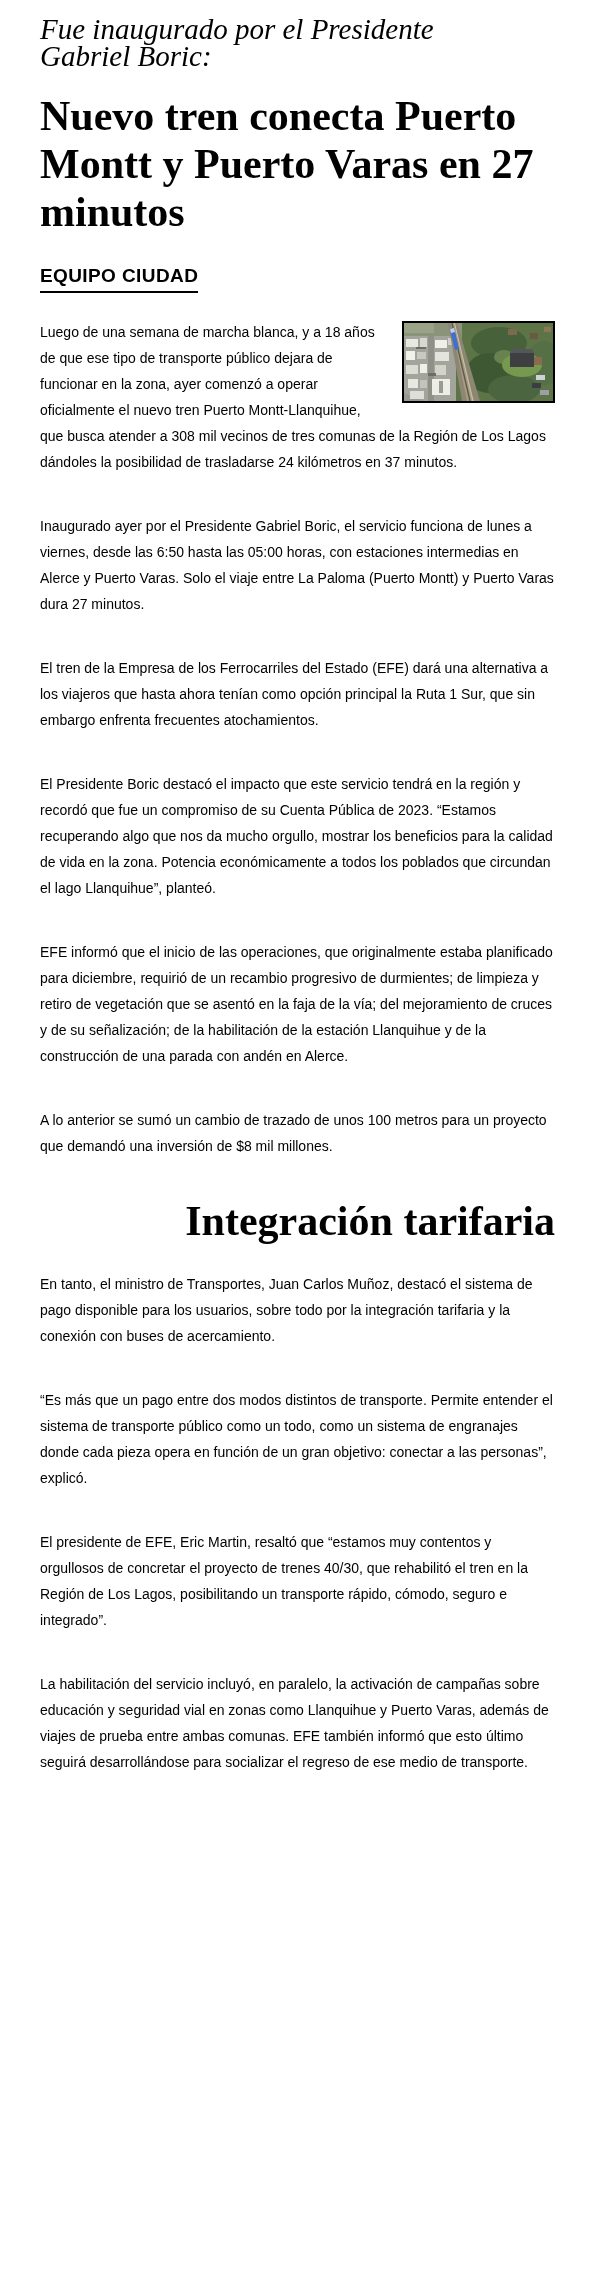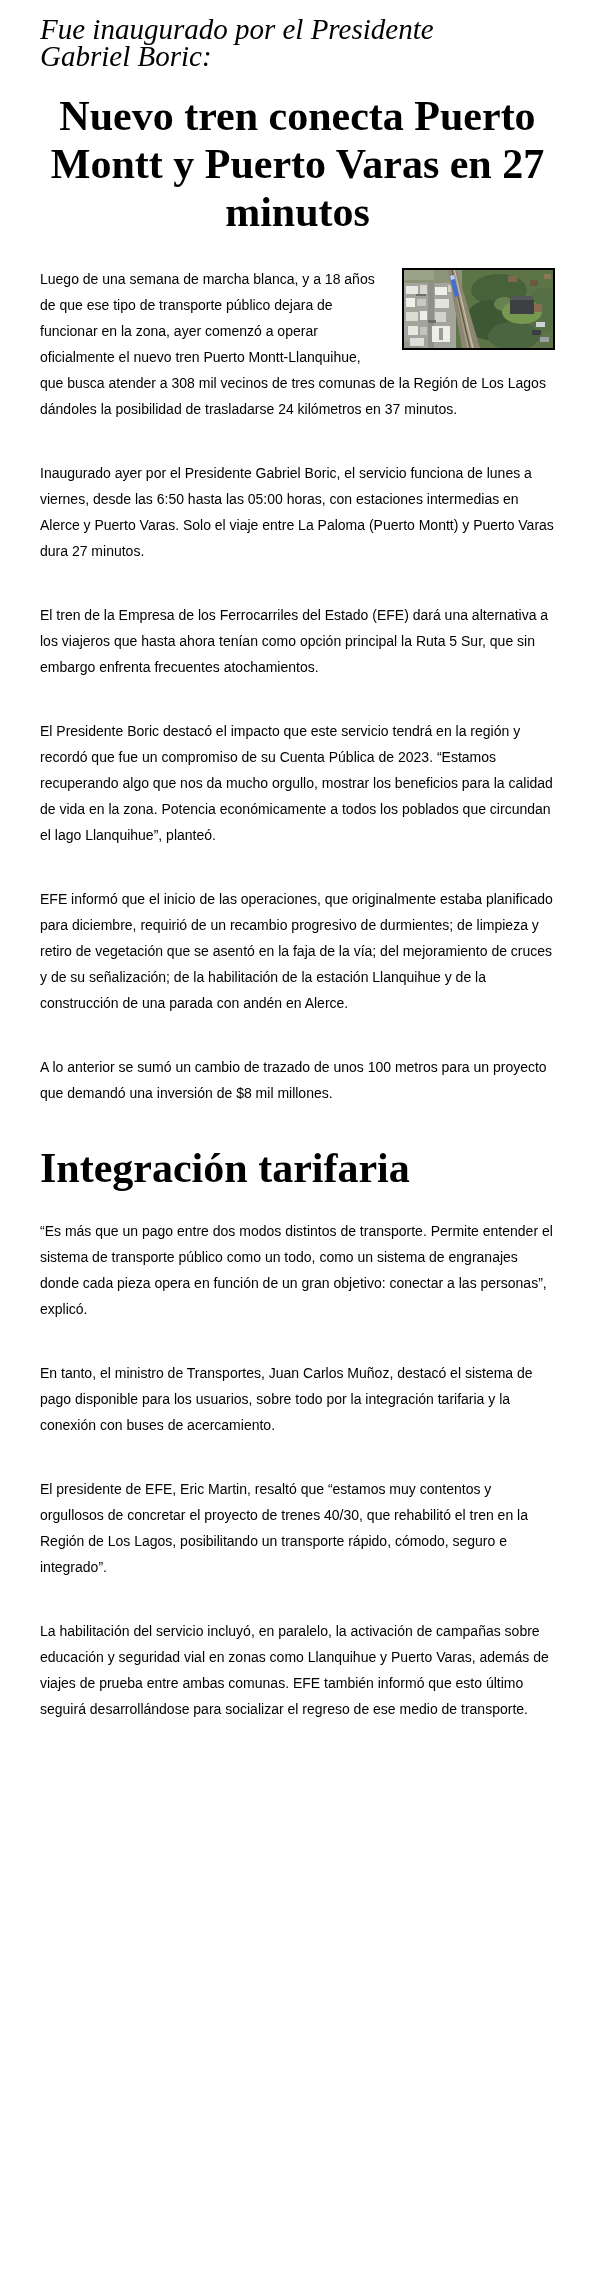--- a/index.html
+++ b/index.html
@@ -22,21 +22,20 @@
     line-height: 27px;
     max-width: 470px;
     margin: 0 0 22px 0;
   }
   h1.headline {
     font-family: "Liberation Serif", serif;
     font-weight: bold;
     font-size: 42px;
     line-height: 48px;
     margin: 0 0 30px 0;
-    text-align: center;
   }
   .deck {
     font-family: "Liberation Serif", serif;
     font-size: 23px;
     line-height: 29px;
     margin: 0 0 38px 0;
   }
   .byline {
     display: inline-block;
     font-family: "Liberation Sans", sans-serif;
@@ -56,20 +55,21 @@
     font-size: 14px;
     line-height: 26px;
     margin: 0 0 38px 0;
   }
   h2.section-heading {
     font-family: "Liberation Serif", serif;
     font-weight: bold;
     font-size: 42px;
     line-height: 48px;
     margin: 14px 0 26px 0;
+    text-align: right;
   }
   .photo-float {
     float: right;
     display: block;
     width: 149px;
     height: 78px;
     border: 2px solid #000;
     margin: 2px 0 16px 18px;
     overflow: hidden;
     background: #5d7447;
@@ -81,20 +81,23 @@
 <body>
 
 <div class="page">
   <article>
 
     <p class="kicker">Fue inaugurado por el Presidente Gabriel Boric:</p>
 
     <h1 class="headline">Nuevo tren conecta Puerto Montt y Puerto Varas en 27 minutos</h1>
 
 
+    <div>
+      <a class="byline">EQUIPO CIUDAD</a>
+    </div>
 
     <div class="article-body">
 
       <p class="para">
         <span class="photo-float">
           <svg width="149" height="78" viewBox="0 0 149 78" xmlns="http://www.w3.org/2000/svg">
 
             <rect x="0" y="0" width="149" height="78" fill="#5d7447"></rect>
             <ellipse cx="95" cy="20" rx="28" ry="16" fill="#47613a"></ellipse>
             <ellipse cx="86" cy="50" rx="24" ry="20" fill="#3f5834"></ellipse>
@@ -147,33 +150,33 @@
 
             <rect x="104" y="6" width="9" height="6" fill="#7d6a4e"></rect>
             <rect x="126" y="10" width="8" height="6" fill="#6b5a40"></rect>
             <rect x="140" y="4" width="7" height="5" fill="#8a7857"></rect>
           </svg>
         </span><span>Luego de una semana de marcha blanca, y a 18 años de que ese tipo de transporte público dejara de funcionar en la zona, ayer comenzó a operar oficialmente el nuevo tren Puerto Montt-Llanquihue, que busca atender a 308 mil vecinos de tres comunas de la Región de Los Lagos dándoles la posibilidad de trasladarse 24 kilómetros en 37 minutos.</span>
       </p>
 
       <p class="para">Inaugurado ayer por el Presidente Gabriel Boric, el servicio funciona de lunes a viernes, desde las 6:50 hasta las 05:00 horas, con estaciones intermedias en Alerce y Puerto Varas. Solo el viaje entre La Paloma (Puerto Montt) y Puerto Varas dura 27 minutos.</p>
 
-      <p class="para">El tren de la Empresa de los Ferrocarriles del Estado (EFE) dará una alternativa a los viajeros que hasta ahora tenían como opción principal la Ruta 5 Sur, que sin embargo enfrenta frecuentes atochamientos.</p>
+      <p class="para">El tren de la Empresa de los Ferrocarriles del Estado (EFE) dará una alternativa a los viajeros que hasta ahora tenían como opción principal la Ruta 1 Sur, que sin embargo enfrenta frecuentes atochamientos.</p>
 
       <p class="para">El Presidente Boric destacó el impacto que este servicio tendrá en la región y recordó que fue un compromiso de su Cuenta Pública de 2023. “Estamos recuperando algo que nos da mucho orgullo, mostrar los beneficios para la calidad de vida en la zona. Potencia económicamente a todos los poblados que circundan el lago Llanquihue”, planteó.</p>
 
       <p class="para">EFE informó que el inicio de las operaciones, que originalmente estaba planificado para diciembre, requirió de un recambio progresivo de durmientes; de limpieza y retiro de vegetación que se asentó en la faja de la vía; del mejoramiento de cruces y de su señalización; de la habilitación de la estación Llanquihue y de la construcción de una parada con andén en Alerce.</p>
 
       <p class="para">A lo anterior se sumó un cambio de trazado de unos 100 metros para un proyecto que demandó una inversión de $8 mil millones.</p>
 
       <h2 class="section-heading">Integración tarifaria</h2>
 
+      <p class="para">En tanto, el ministro de Transportes, Juan Carlos Muñoz, destacó el sistema de pago disponible para los usuarios, sobre todo por la integración tarifaria y la conexión con buses de acercamiento.</p>
+
       <p class="para">“Es más que un pago entre dos modos distintos de transporte. Permite entender el sistema de transporte público como un todo, como un sistema de engranajes donde cada pieza opera en función de un gran objetivo: conectar a las personas”, explicó.</p>
-
-      <p class="para">En tanto, el ministro de Transportes, Juan Carlos Muñoz, destacó el sistema de pago disponible para los usuarios, sobre todo por la integración tarifaria y la conexión con buses de acercamiento.</p>
 
       <p class="para">El presidente de EFE, Eric Martin, resaltó que “estamos muy contentos y orgullosos de concretar el proyecto de trenes 40/30, que rehabilitó el tren en la Región de Los Lagos, posibilitando un transporte rápido, cómodo, seguro e integrado”.</p>
 
       <p class="para">La habilitación del servicio incluyó, en paralelo, la activación de campañas sobre educación y seguridad vial en zonas como Llanquihue y Puerto Varas, además de viajes de prueba entre ambas comunas. EFE también informó que esto último seguirá desarrollándose para socializar el regreso de ese medio de transporte.</p>
 
     </div>
   </article>
 </div>
 
 </body></html>

